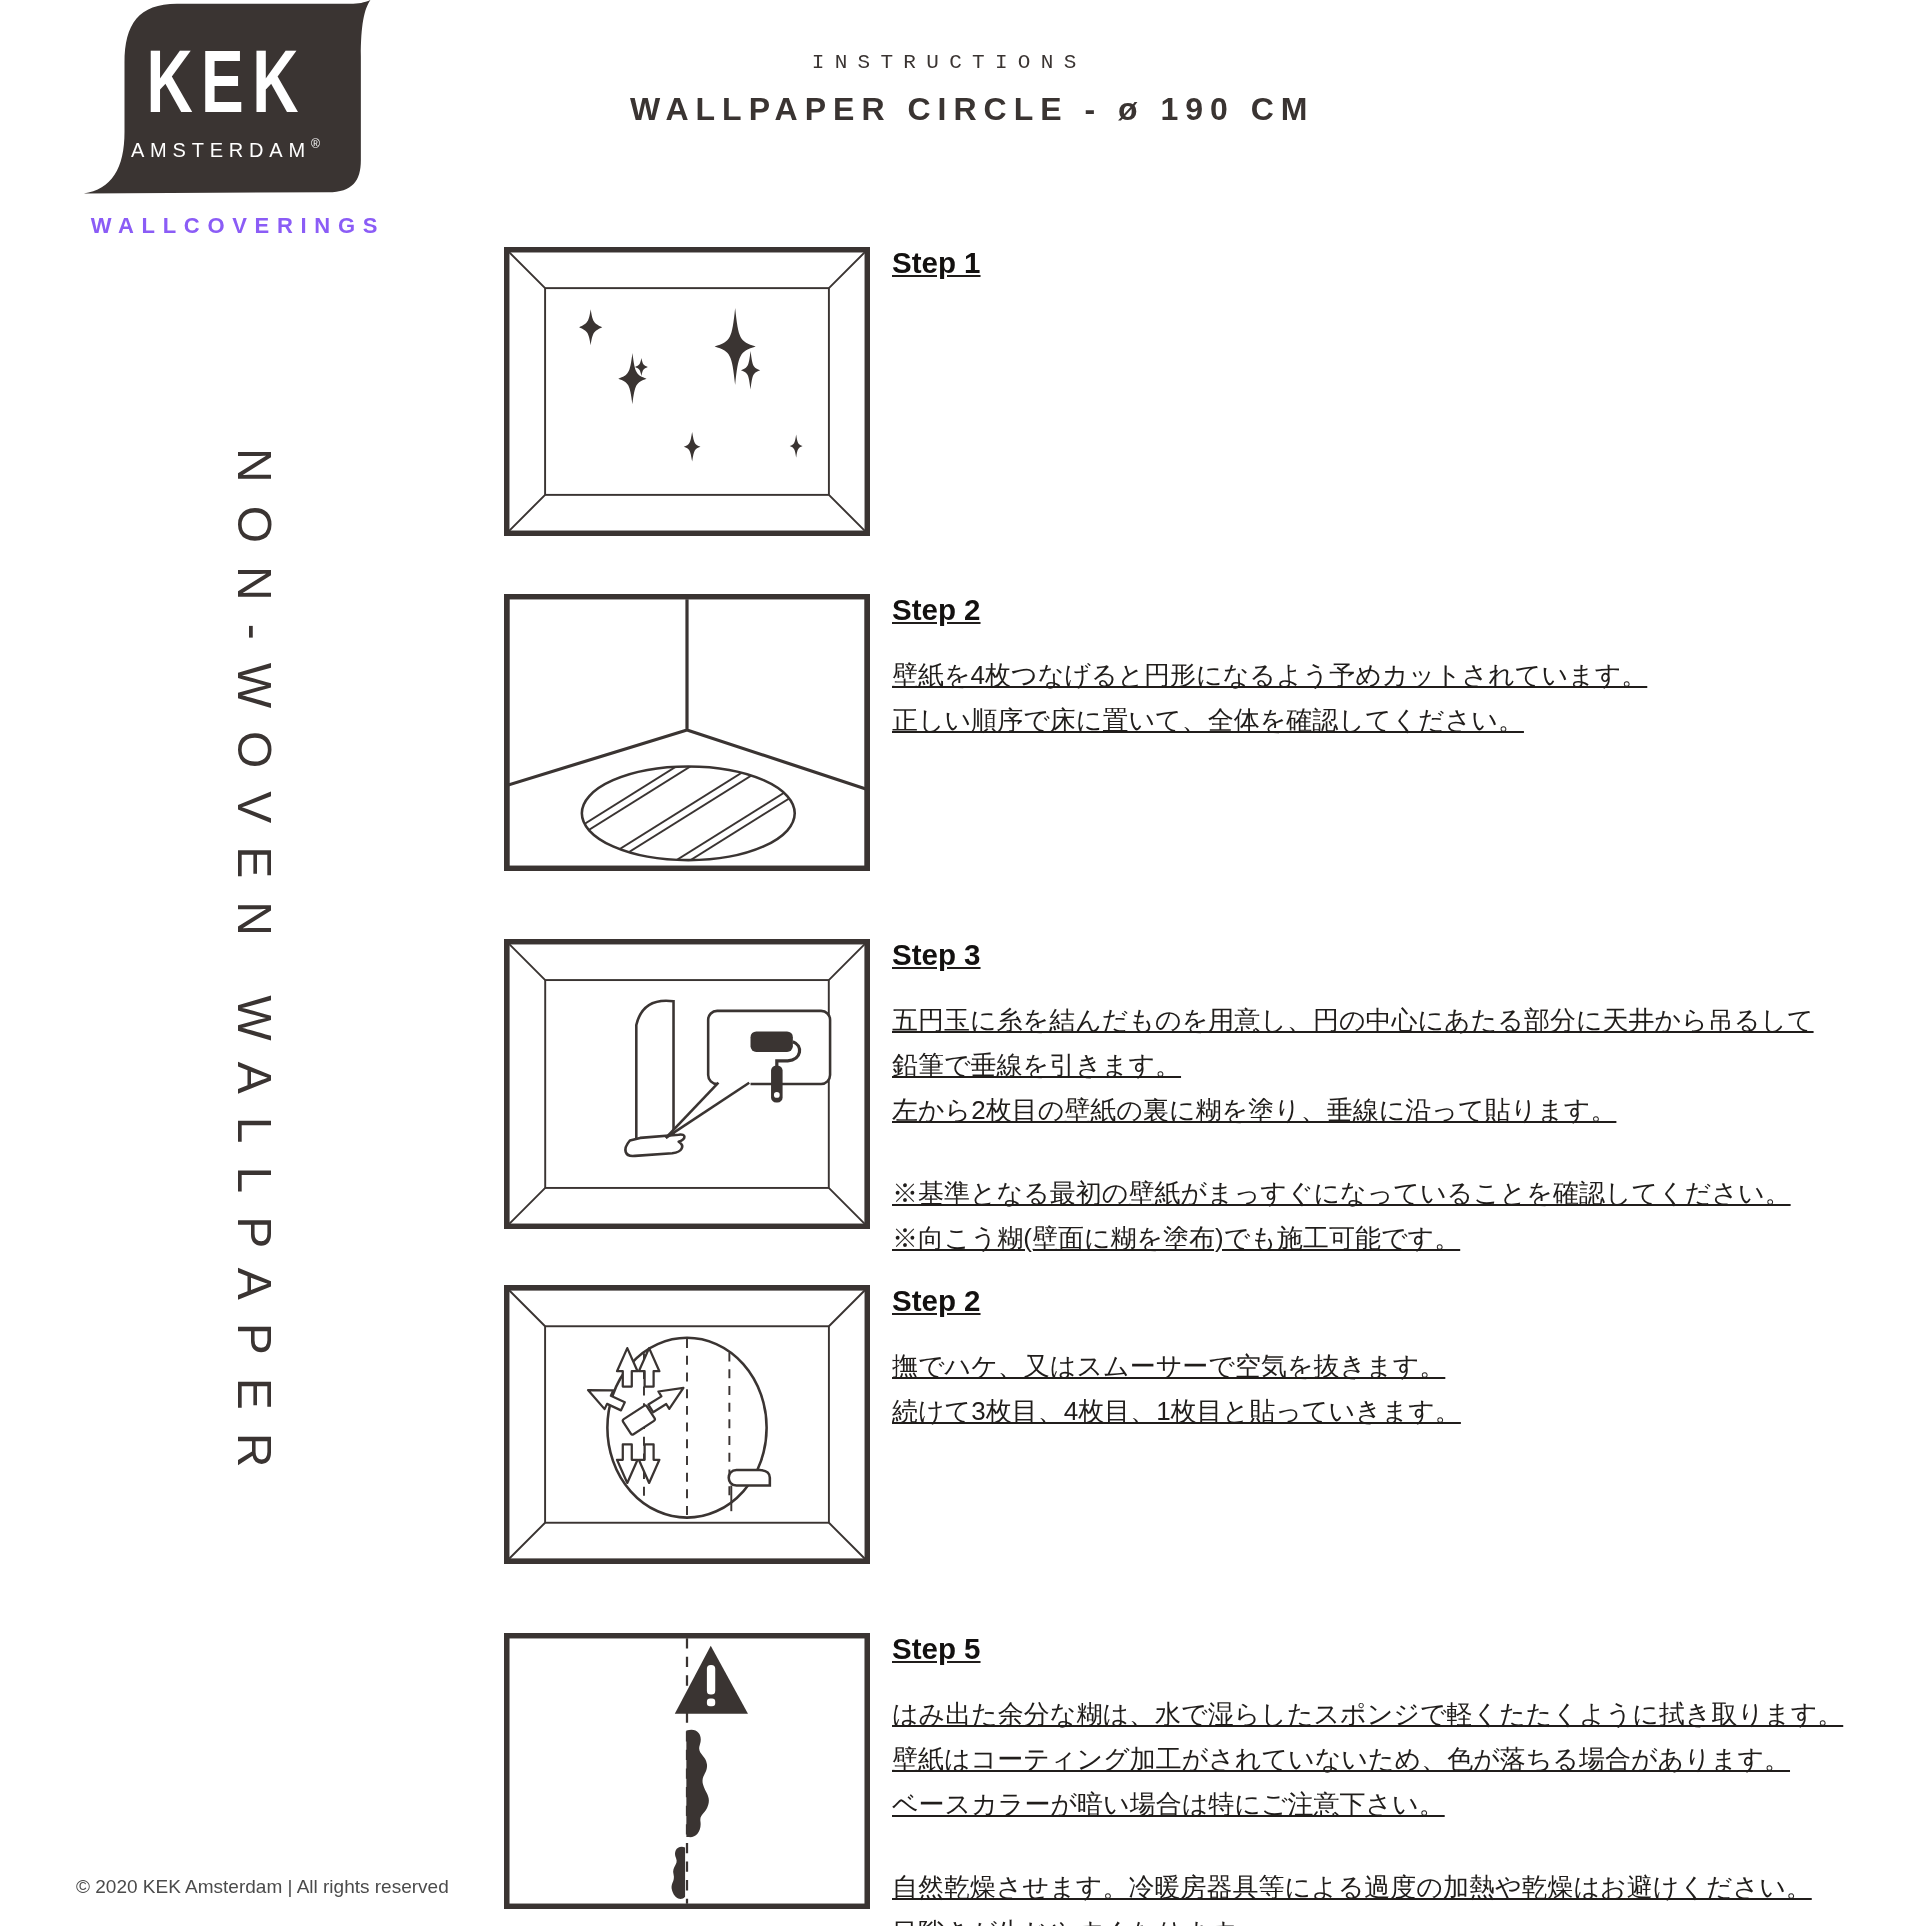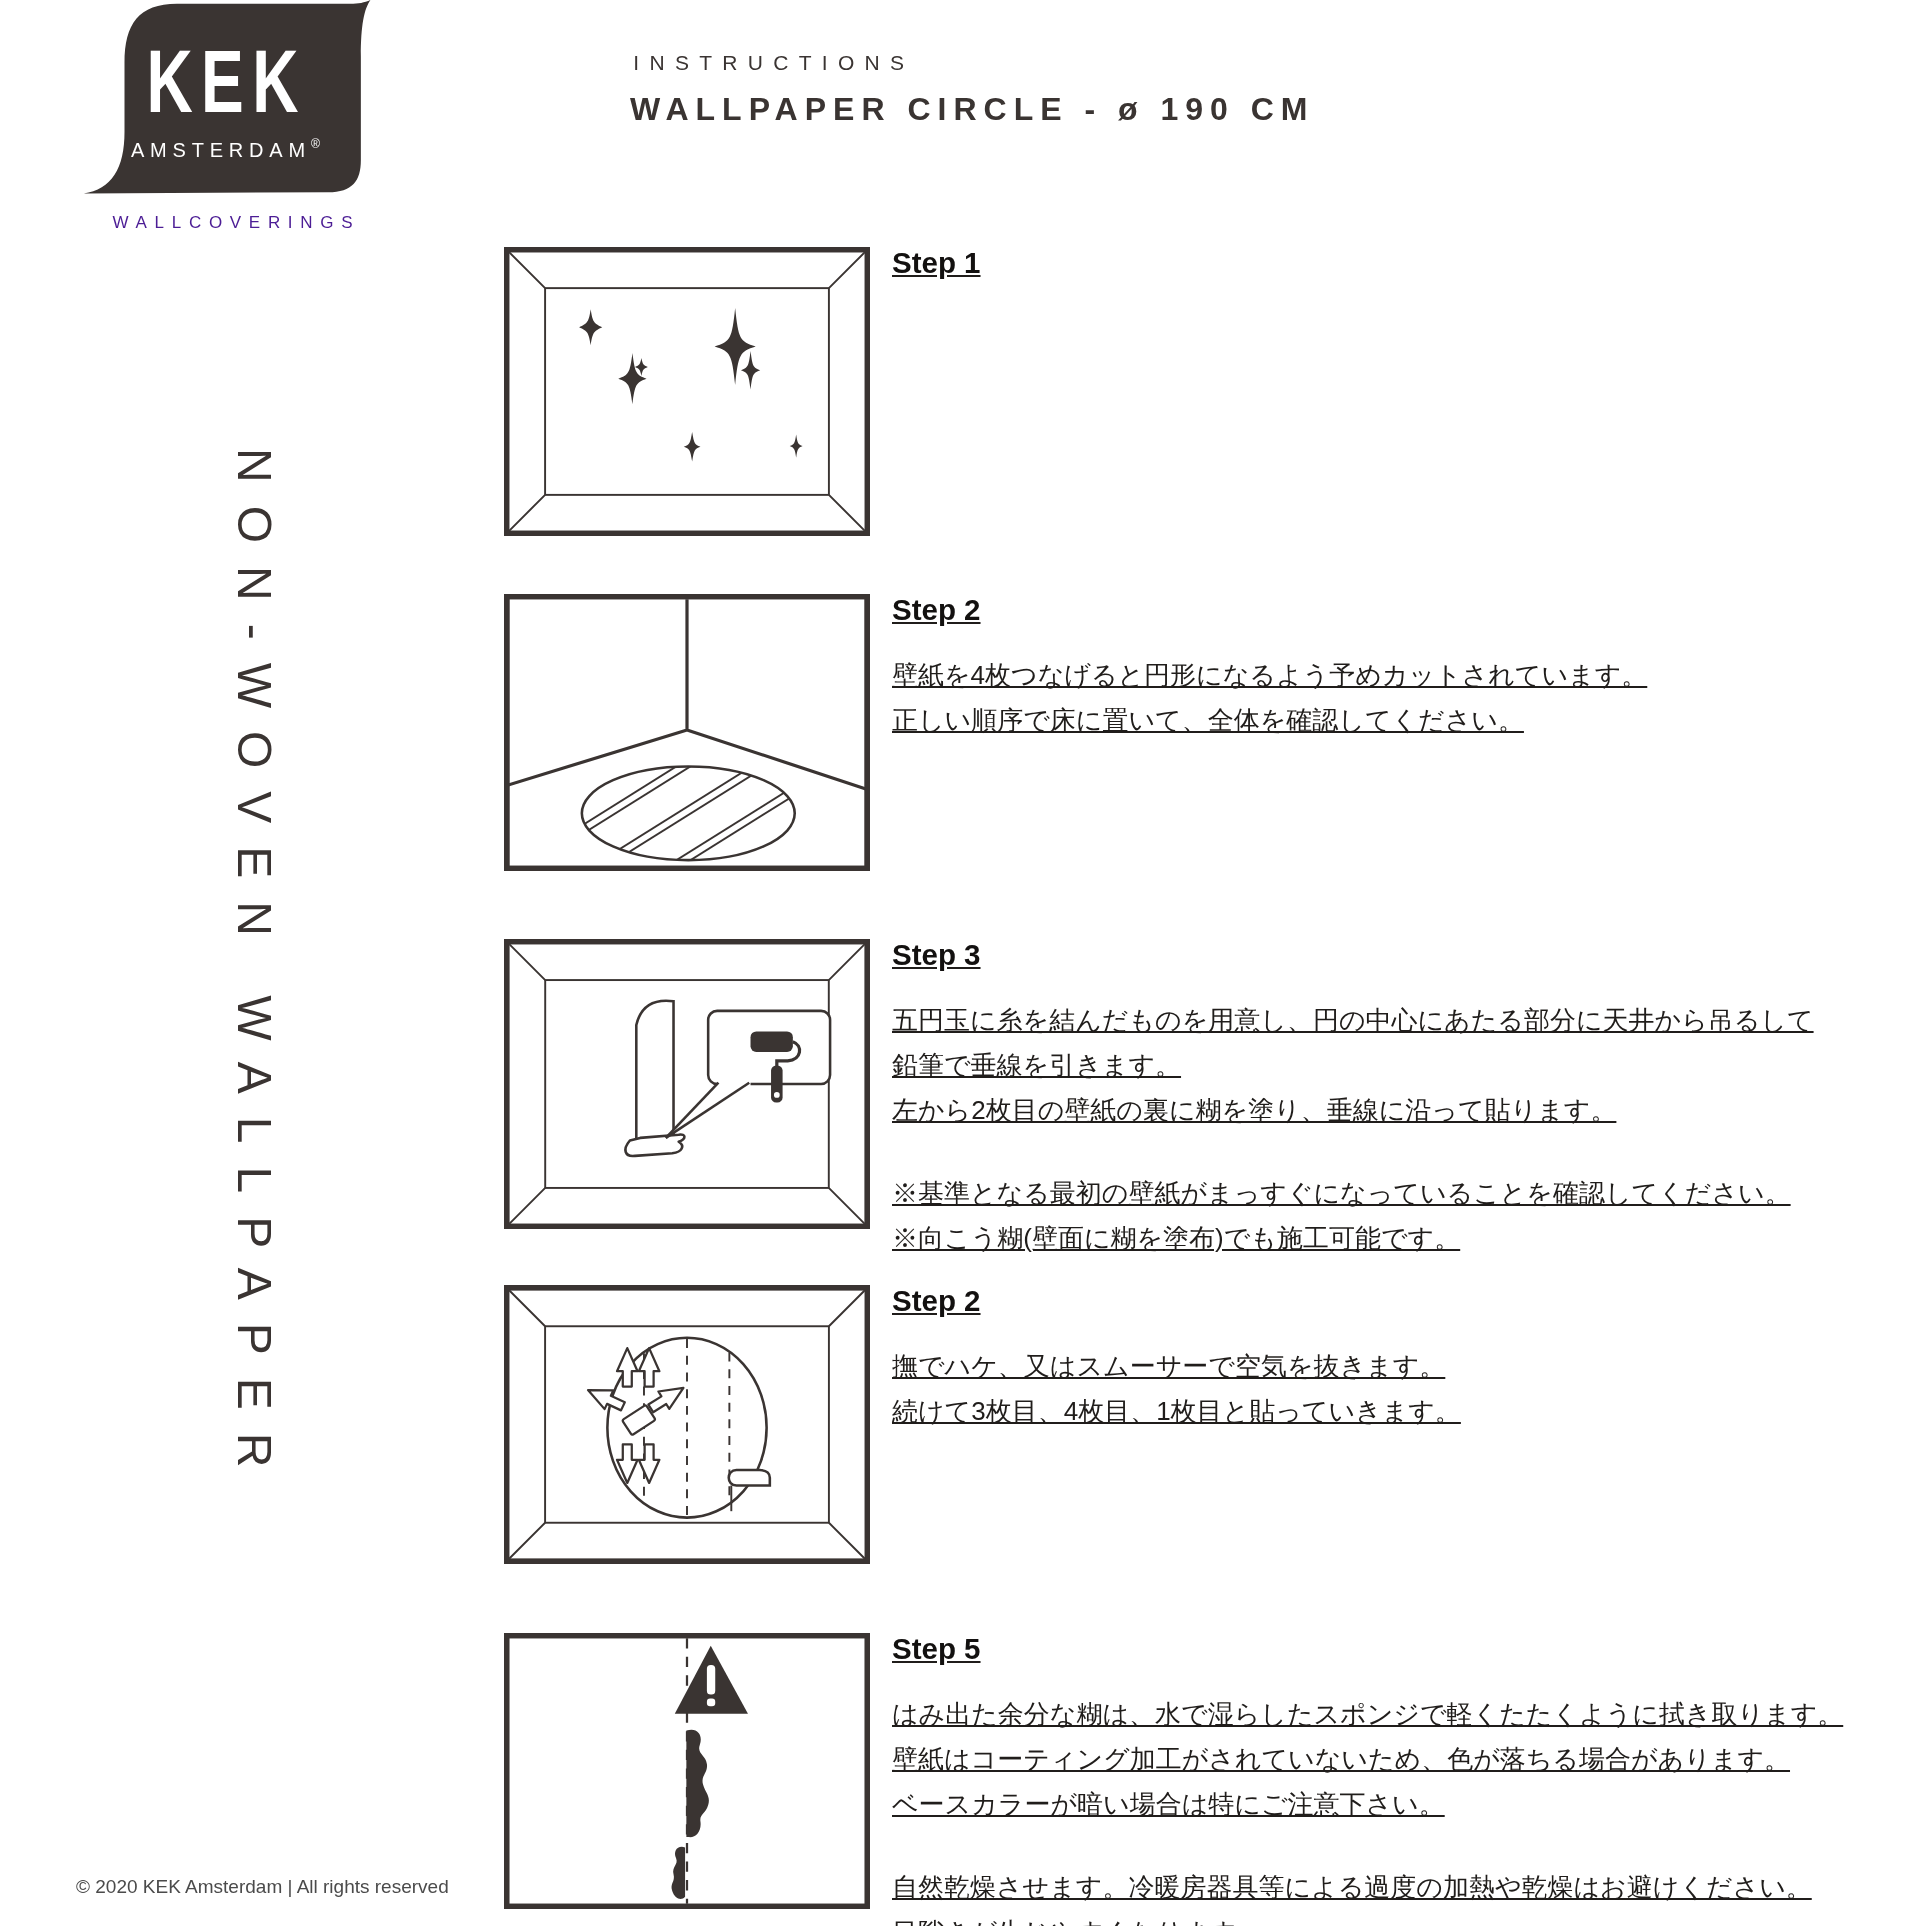--- a/index.html
+++ b/index.html
@@ -9,25 +9,25 @@
   
   .logo-badge{position:absolute;left:74px;top:0;width:297px;height:196px;}
   .logo-badge svg{position:absolute;left:0;top:0;}
   .logo-kek{position:absolute;left:0;top:37px;width:100%;text-align:center;
             color:#ffffff;font-weight:700;font-size:89px;line-height:1;
             letter-spacing:0.13em;text-indent:0.13em;transform:scaleX(0.72);}
   .logo-ams{position:absolute;left:0;top:128px;width:100%;text-align:center;
             color:#ffffff;font-weight:400;font-size:20px;letter-spacing:5.8px;text-indent:5.8px;margin-top:9px;}
   .logo-reg{font-size:12.2px;vertical-align:9px;letter-spacing:0;}
   .logo-tagline{position:absolute;left:83px;top:213px;width:299px;text-align:center;
-            color:#4c1d95;font-size:17px;font-weight:400;letter-spacing:7.7px;text-indent:7.7px;}
-
-  
-  .hdr-eyebrow{position:absolute;left:623px;top:51px;width:642px;
-            color:#3a3432;font-size:21px;font-weight:500;letter-spacing:10.3px;text-indent:10.3px;white-space:nowrap;}
+            color:#8b5cf6;font-size:22px;font-weight:700;letter-spacing:7.7px;text-indent:7.7px;}
+
+  
+  .hdr-eyebrow{position:absolute;left:623px;top:51px;width:642px;text-align:center;
+            color:#3a3432;font-size:21px;font-weight:500;letter-spacing:10.3px;text-indent:10.3px;white-space:nowrap;font-family:Liberation Mono, monospace;}
   .hdr-title{position:absolute;left:623px;top:91px;width:642px;text-align:right;
             color:#3a3432;font-size:32px;font-weight:600;letter-spacing:7px;text-indent:7px;white-space:nowrap;}
 
   
   .vertical-title{position:absolute;left:223px;top:448px;height:1361px;width:59px;
             writing-mode:vertical-rl;text-orientation:mixed;
             font-size:48px;font-weight:400;letter-spacing:23px;color:#3a3432;white-space:nowrap;}
 
   
   .copyright{position:absolute;left:76px;top:1876px;font-size:19px;color:#4b4b4b;}

